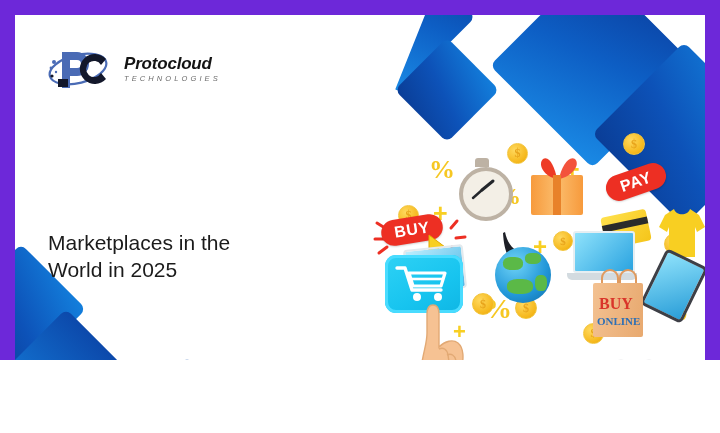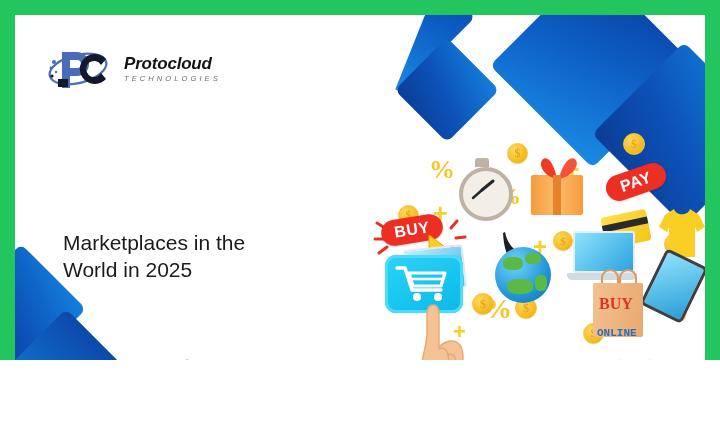--- a/index.html
+++ b/index.html
@@ -2,21 +2,21 @@
 <html><head>
 <meta charset="utf-8">
 <style>
   html,body{margin:0;padding:0;background:#ffffff;}
   body{
     width:720px;height:433px;overflow:hidden;
     font-family:"Liberation Sans","DejaVu Sans",sans-serif;
   }
   .banner{
     position:relative;width:720px;height:360px;
-    background:#22c55e;box-sizing:border-box;
+    background:#6d28d9;box-sizing:border-box;
     overflow:hidden;
   }
   .canvas{
     position:absolute;left:15px;top:15px;
     width:690px;height:403px;
     background:#ffffff;overflow:hidden;
   }
 
   
   .dia{position:absolute;border-radius:7px;}
@@ -58,21 +58,21 @@
   }
   .title-band:after{
     content:"";position:absolute;right:-30px;top:0;width:0;height:0;
     border-top:43px solid #4561a0;border-right:30px solid transparent;
   }
   .title-text{
     color:#ffffff;font-size:27px;font-weight:bold;letter-spacing:-.4px;
     padding-left:33px;white-space:nowrap;
   }
   .subtitle{
-    position:absolute;left:48px;top:215px;width:300px;
+    position:absolute;left:33px;top:215px;width:300px;
     font-size:21px;color:#1b1b1b;line-height:1.27;
   }
 
   
   .collage{position:absolute;left:352px;top:110px;width:338px;height:293px;}
   .it{position:absolute;}
 
   .coin{border-radius:50%;background:radial-gradient(circle at 35% 32%,#ffd95e,#f5b71b 70%,#e09f08);
         border:1.5px solid #f3c53b;display:flex;align-items:center;justify-content:center;
         color:#e8a41b;font-weight:bold;font-family:"Liberation Serif",serif;}
@@ -110,21 +110,21 @@
         border:2px solid #e3e9ed;}
 
   
   .gift-b{width:52px;height:40px;background:linear-gradient(90deg,#f79a3c,#fbbd6d 50%,#f79a3c);border-radius:2px;}
   .gift-l{position:absolute;left:22px;top:0;width:8px;height:40px;background:#e8822a;}
 
   
   .bag{width:50px;height:54px;background:linear-gradient(100deg,#f3c191,#e8a96f);border-radius:2px;}
   .bag-h{position:absolute;border:2px solid #e09a5e;border-bottom:none;border-radius:12px 12px 0 0;}
   .bag-t1{color:#d9342a;font-weight:bold;font-family:"Liberation Serif",serif;}
-  .bag-t2{color:#2d6fb5;font-weight:bold;font-family:Liberation Mono, monospace;margin-top:12px;}
+  .bag-t2{color:#2d6fb5;font-weight:bold;font-family:Liberation Serif, serif;}
 
   
   .bask{width:110px;height:72px;}
   .bask-rim{width:110px;height:15px;background:#f2a844;border-radius:3px;}
   .bask-b{width:96px;height:58px;margin-left:7px;background:#f2a844;
           border-radius:0 0 7px 7px;overflow:hidden;display:flex;gap:6px;padding:4px 6px;box-sizing:border-box;}
   .bask-s{flex:1;background:#fdfdfd;}
 
   
   .card{width:46px;height:32px;border-radius:4px;background:linear-gradient(140deg,#ffe14d,#f5c51a);}

